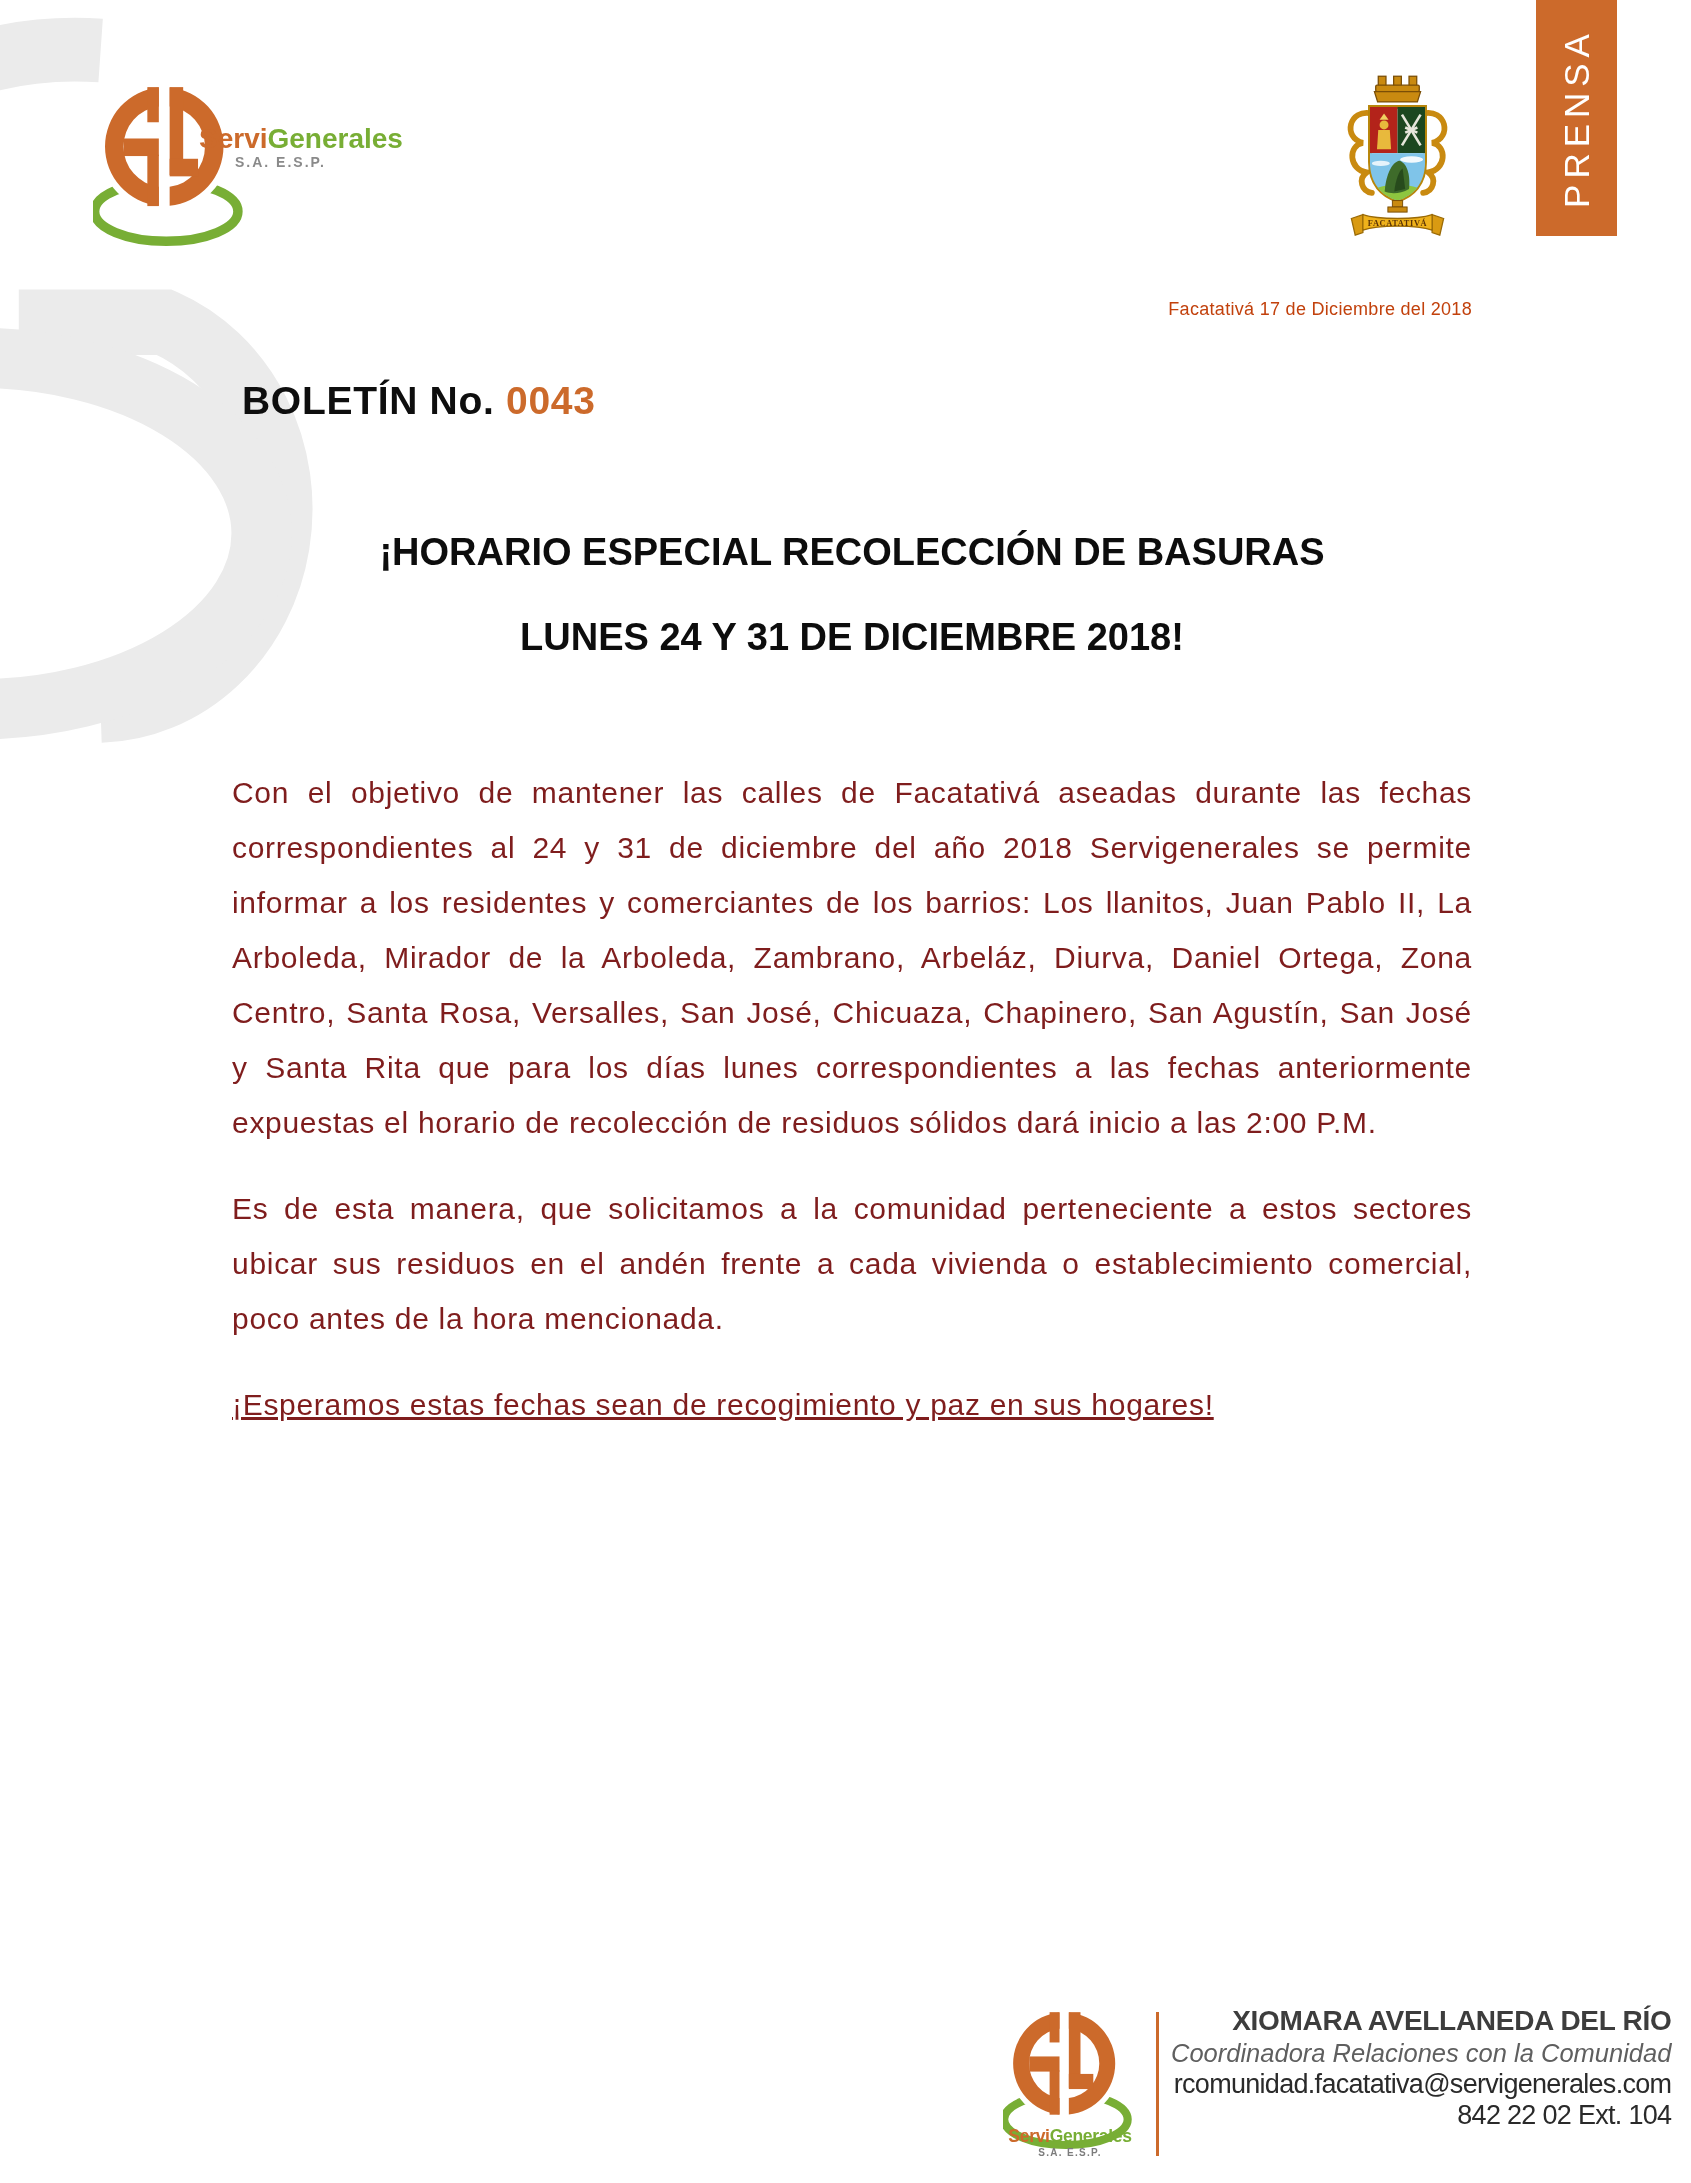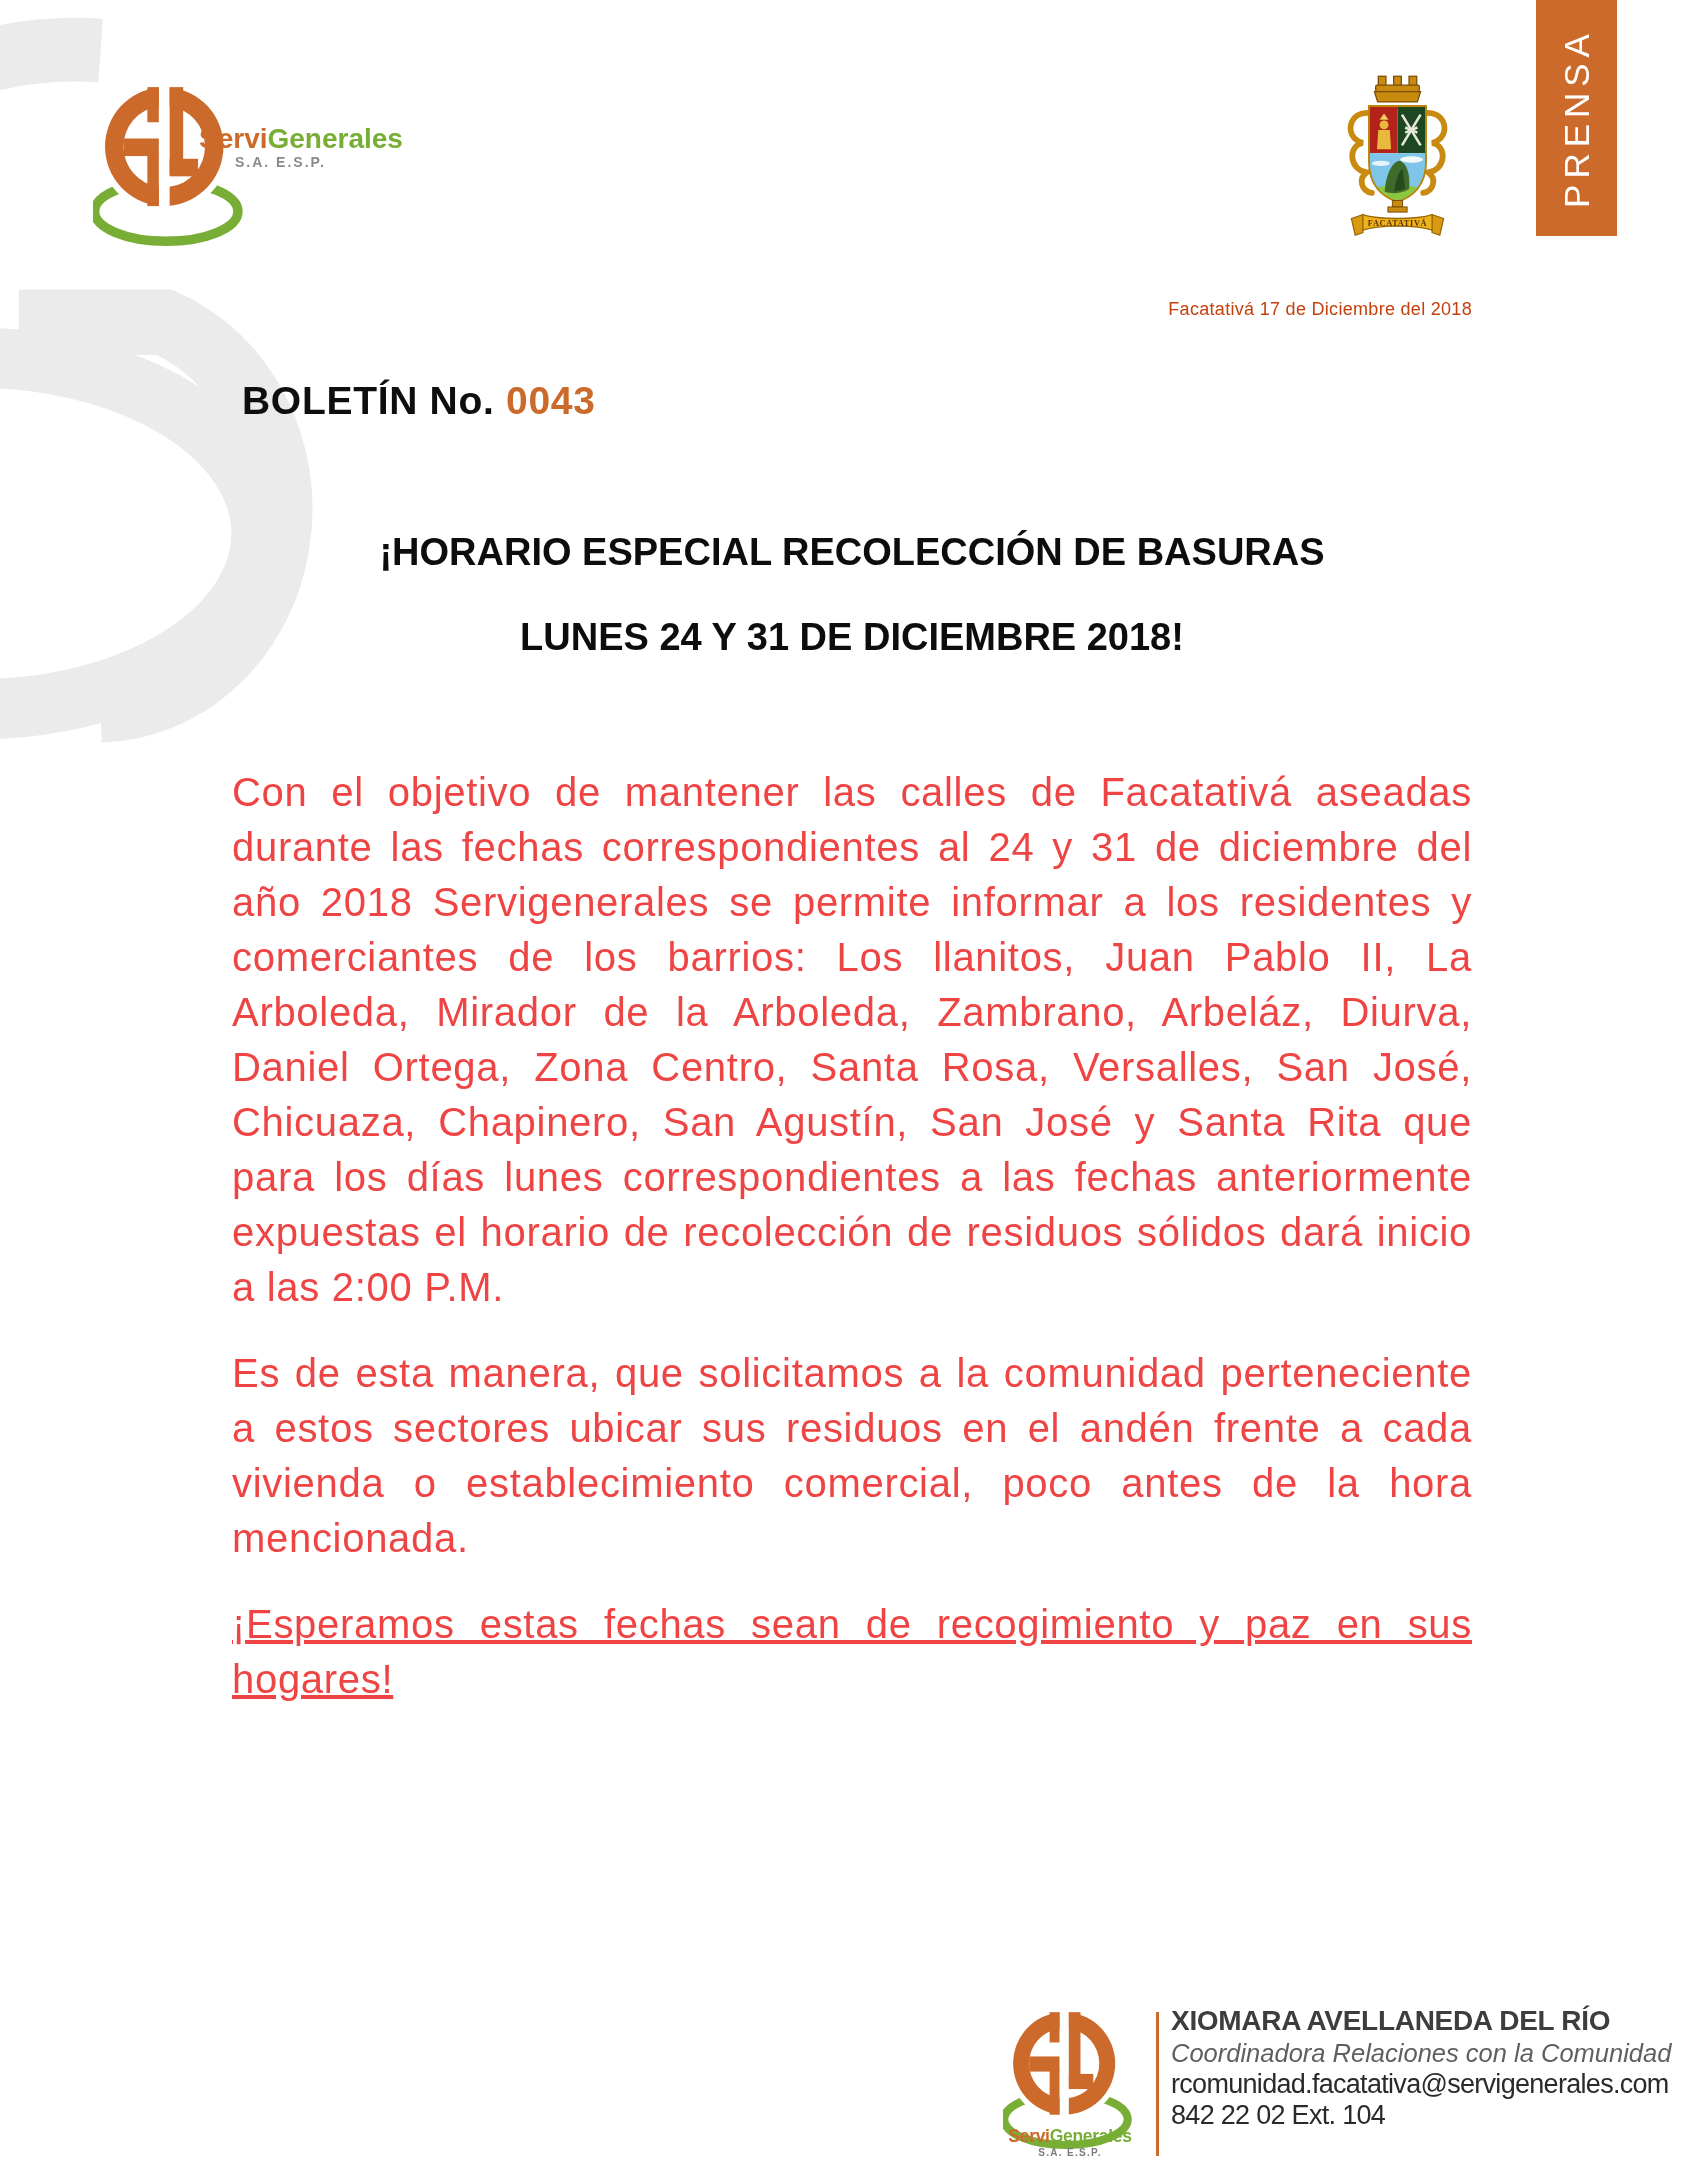--- a/index.html
+++ b/index.html
@@ -33,30 +33,30 @@
   }
   
   #date-line{left:232px;top:299px;width:1240px;text-align:right;font-size:18px;color:#c2410c;letter-spacing:0.3px;}
   #bulletin-line{left:242px;top:379px;font-size:39px;font-weight:bold;color:#0e0e0e;letter-spacing:0.7px;}
   #bulletin-line .num{color:var(--accent-orange,#CC6A2B);}
   
   #doc-title{left:232px;top:529px;width:1240px;text-align:center;font-weight:bold;color:#0d0d0d;}
   #doc-title .t-line{font-size:38px;line-height:47px;}
   #doc-title .t-line.first{margin-bottom:38px;}
   
-  #body-text{left:232px;top:765px;width:1240px;font-size:40px;line-height:55px;letter-spacing:0.7px;text-align:justify;color:#ef4444;}
+  #body-text{left:232px;top:765px;width:1240px;font-size:30px;line-height:55px;letter-spacing:0.7px;text-align:justify;color:#7f1d1d;}
   #body-text p{margin:0 0 31px 0;}
   #body-text p:last-child{margin-bottom:0;text-decoration:underline;}
   
   #footer-logo{left:1003px;top:2005px;width:134px;height:168px;}
   #footer-logo svg.mark{position:absolute;left:0;top:0;width:134px;height:146px;}
   #footer-logo .wordmark{left:0;top:121px;width:134px;text-align:center;font-size:17.5px;letter-spacing:-0.3px;}
   #footer-logo .legal{position:absolute;left:0;top:142px;width:134px;text-align:center;font-size:10px;color:#7c7c7c;letter-spacing:1.3px;font-weight:bold;}
   #footer-divider{left:1156px;top:2012px;width:2.7px;height:144px;background:var(--accent-orange,#CC6A2B);}
-  #footer-info{left:1171px;top:2005px;white-space:nowrap;}
+  #footer-info{left:1171px;top:2005px;white-space:nowrap;text-align:right;}
   #footer-info .name{font-size:28px;font-weight:bold;color:#3d3d3d;letter-spacing:-0.3px;line-height:32px;}
   #footer-info .role{font-size:25.5px;font-style:italic;color:#5f5f5f;line-height:31px;margin-top:1.3px;}
   #footer-info .contact{font-size:27px;color:#2a2a2a;letter-spacing:-0.7px;line-height:31px;}
 </style>
 </head>
 <body>
 
 <svg width="0" height="0" style="position:absolute" aria-hidden="true">
   <defs>
     <g id="sg-mark">

